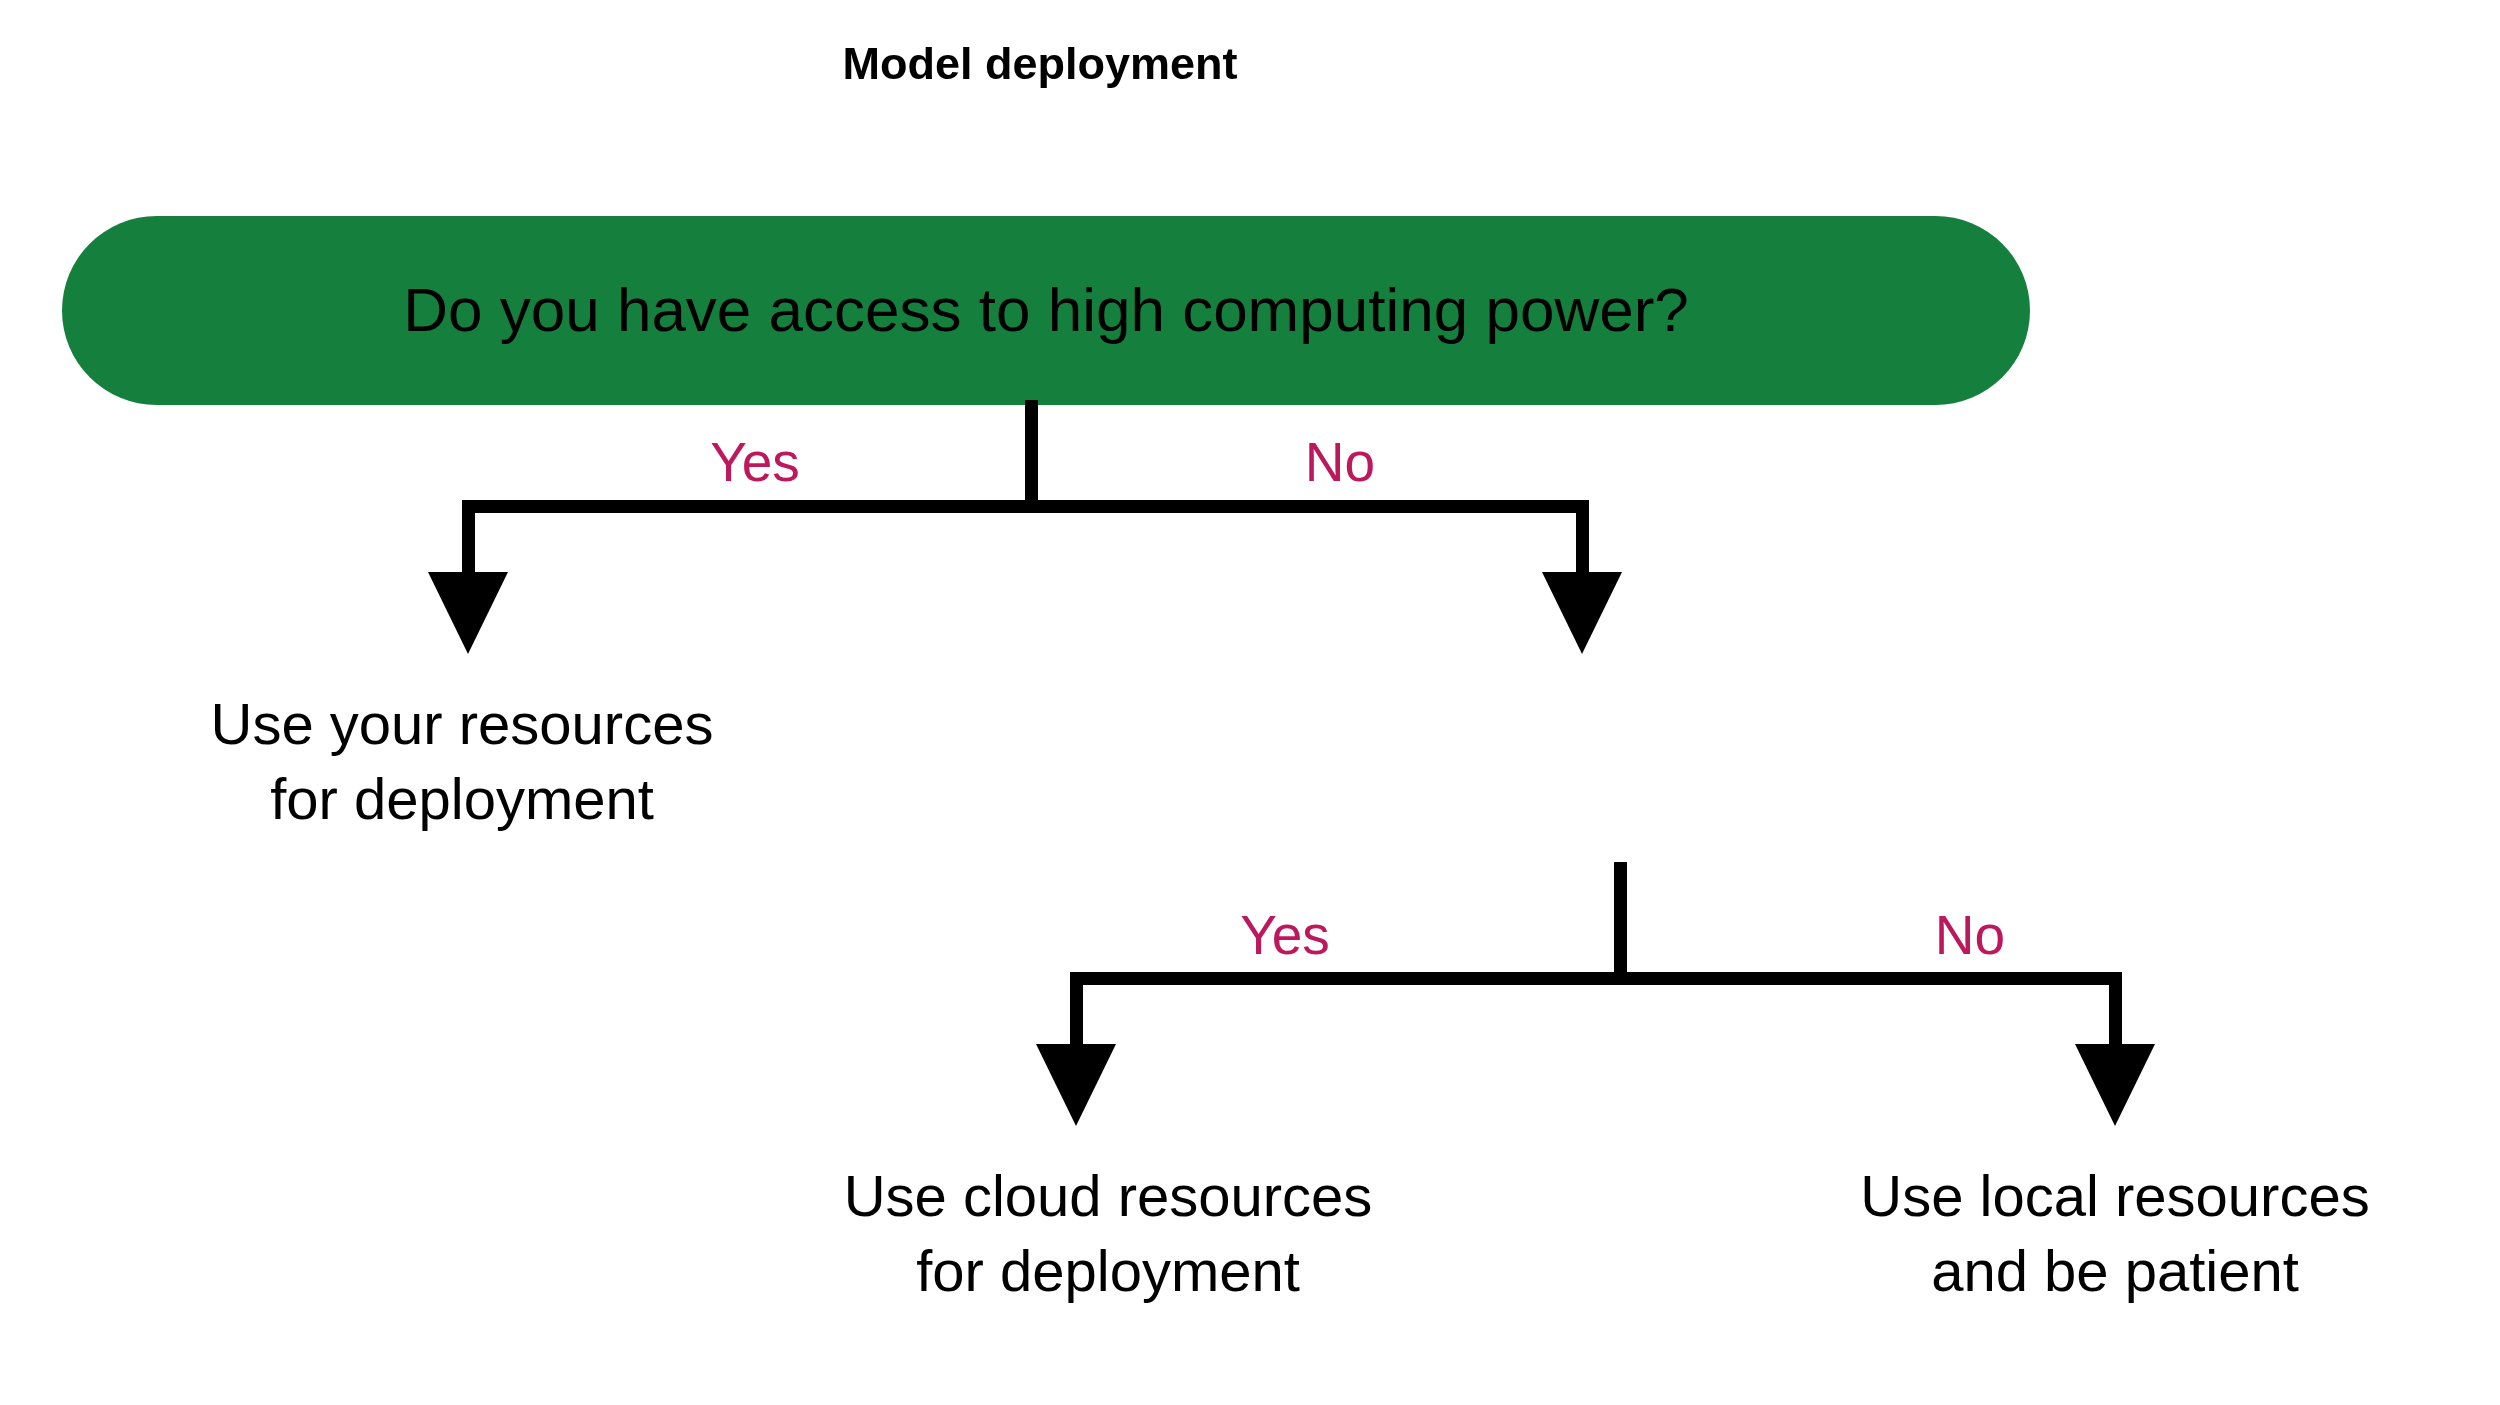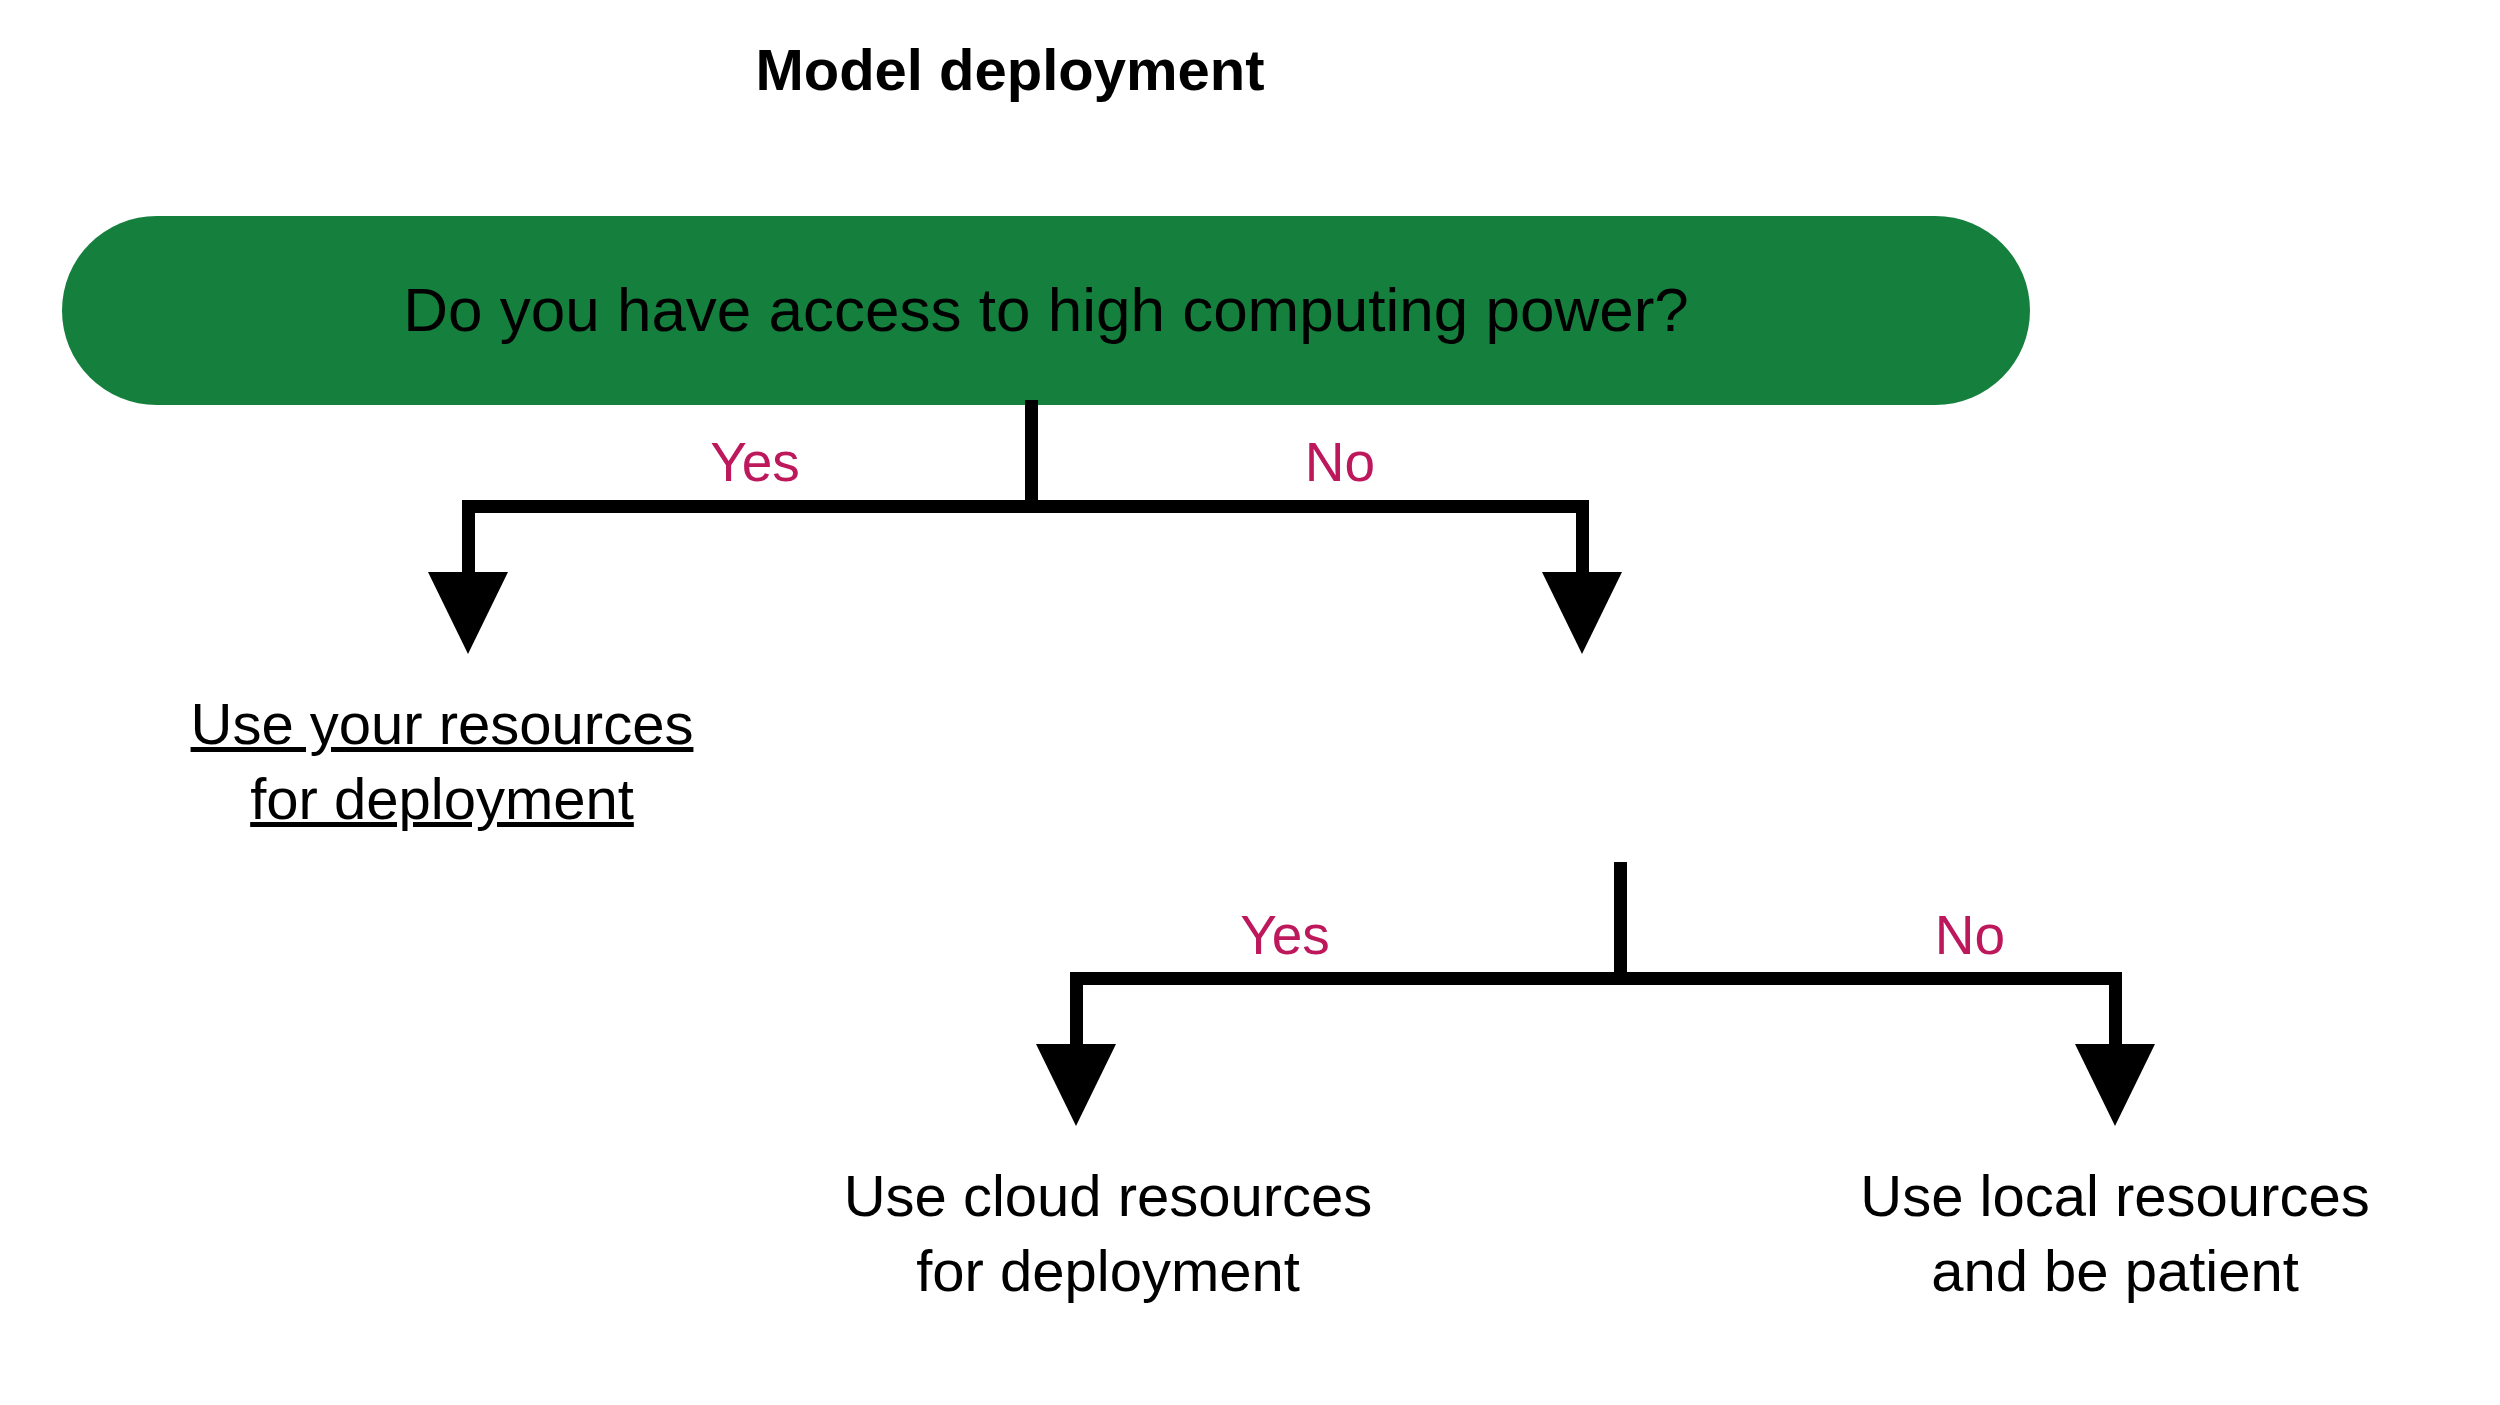--- a/index.html
+++ b/index.html
@@ -19,25 +19,26 @@
     background: #ffffff;
     overflow: hidden;
   }
   
   .title {
     position: absolute;
     left: 0;
     top: 40px;
     width: 2020px;
     text-align: center;
-    font-size: 58px;
+    font-size: 45px;
     font-weight: bold;
     letter-spacing: 0px;
     line-height: 1.05;
     white-space: nowrap;
+    padding-left: 30px;
   }
   
   .pill {
     position: absolute;
     background: #15803d;
     border-radius: 999px;
     display: flex;
     align-items: center;
     justify-content: center;
     box-sizing: border-box;
@@ -118,21 +119,21 @@
 
   <div class="branch-label" style="left:660px; top:435px; width:190px;">Yes</div>
   <div class="branch-label" style="left:1250px; top:435px; width:180px;">No</div>
 
   <div class="vline" style="left:462px; top:500px; height:78px;"></div>
   <div class="arrowhead" style="left:428px; top:572px;"></div>
 
   <div class="vline" style="left:1576px; top:500px; height:78px;"></div>
   <div class="arrowhead" style="left:1542px; top:572px;"></div>
 
-  <div class="leaf" style="left:92px; top:686px; width:700px;text-decoration:underline;">
+  <div class="leaf" style="left:112px; top:686px; width:700px;">
     <span class="leaf-line">Use your resources</span>
     <span class="leaf-line">for deployment</span>
   </div>
 
 
   <div class="vline" style="left:1614px; top:862px; height:118px;"></div>
 
   <div class="hline" style="left:1070px; top:972px; width:1052px;"></div>
 
   <div class="branch-label" style="left:1190px; top:908px; width:190px;">Yes</div>

